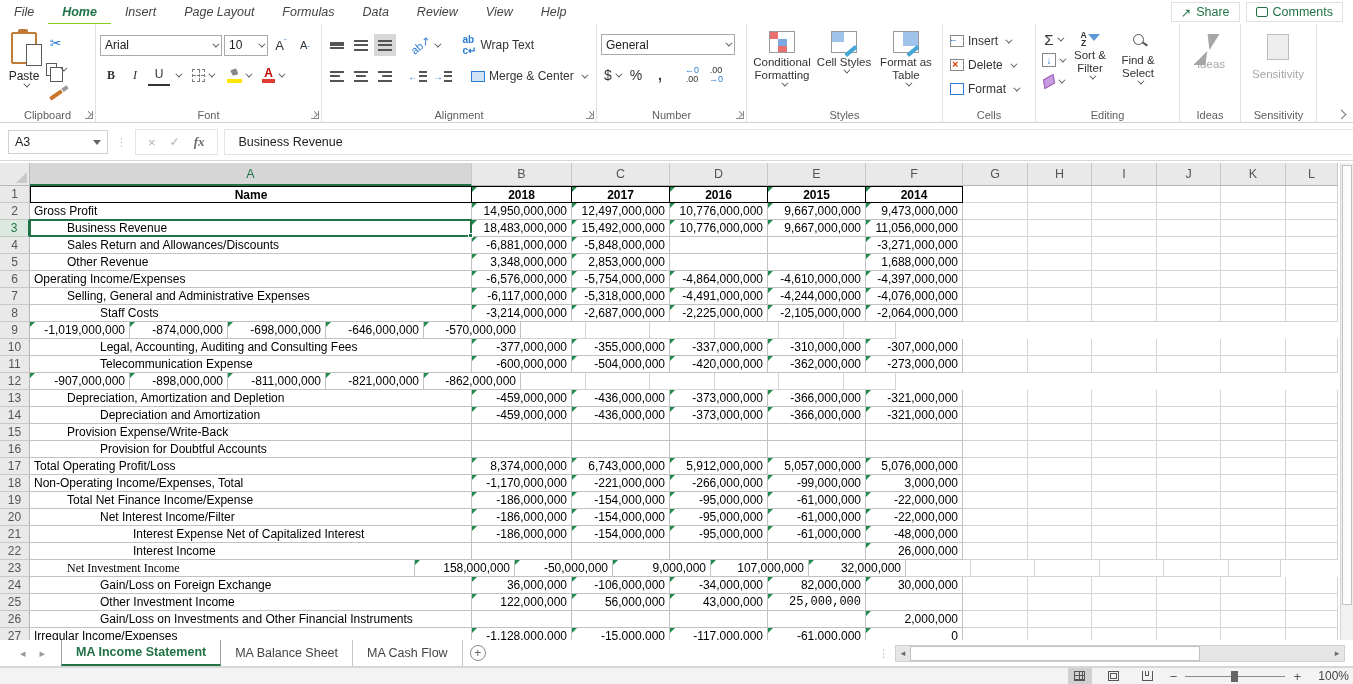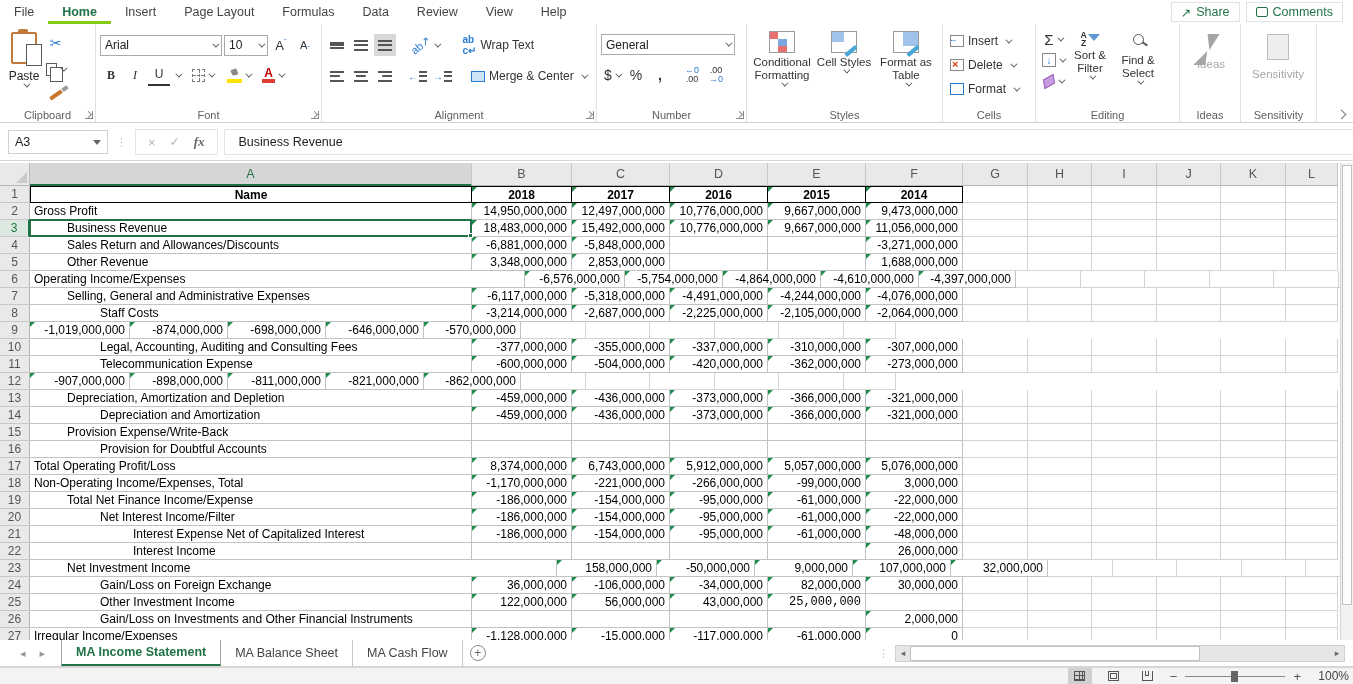--- a/index.html
+++ b/index.html
@@ -2,21 +2,21 @@
 <html><head>
 <meta charset="utf-8">
 <style>
   * { margin:0; padding:0; box-sizing:border-box; }
   html,body { width:1353px; height:684px; overflow:hidden; background:#fff;
     font-family:"Liberation Sans", sans-serif; font-size:12px; color:#262626; }
 
   
   .menubar { position:absolute; left:0; top:0; width:1353px; height:24px; background:#fff; display:flex; align-items:center; }
   .menu-tab { padding:0 14px; height:24px; line-height:24px; font-size:12.5px; color:#444; cursor:default; }
-  .menu-tab.active { font-weight:bold; color:#217346; border-bottom:3px solid #84cc16; }
+  .menu-tab.active { font-weight:bold; color:#217346; border-bottom:1px solid #84cc16; }
   .menubar-right { margin-left:auto; display:flex; align-items:center; gap:6px; padding-right:10px; }
   .top-btn { display:flex; align-items:center; gap:5px; border:1px solid #e1e1e1; background:#fff; color:#217346; height:20px; padding:0 9px; font-size:12.5px; }
 
   
   .ribbon { position:absolute; left:0; top:24px; width:1353px; height:99px; background:#fff; border-bottom:1px solid #d2d2d2; display:flex; }
   .rgroup { position:relative; height:98px; border-right:1px solid #e1e1e1; padding:4px 4px 16px 4px; }
   .rgroup-label { position:absolute; bottom:1px; left:0; right:0; text-align:center; font-size:11px; color:#605e5c; }
   .launcher { position:absolute; right:2px; bottom:3px; width:8px; height:8px; border-right:1.5px solid #8a8886; border-bottom:1.5px solid #8a8886; }
   .launcher::before { content:""; position:absolute; right:1px; bottom:1px; width:4px; height:4px; border-right:1.5px solid #8a8886; border-bottom:1.5px solid #8a8886; transform:rotate(-45deg); }
   .chev { display:inline-block; width:5px; height:5px; border-right:1.2px solid #555; border-bottom:1.2px solid #555; transform:rotate(45deg) translateY(-2px); margin-left:3px; }
@@ -164,21 +164,21 @@
   .zoom-ctrl { display:flex; align-items:center; gap:8px; }
   .zoom-track { width:100px; height:1px; background:#8a8a8a; position:relative; }
   .zoom-thumb { position:absolute; left:46px; top:-5px; width:7px; height:11px; background:#666; }
   .zoom-sign { font-size:13px; color:#555; }
   .zoom-pct { width:38px; text-align:right; font-size:12px; color:#444; }
 </style>
 </head>
 <body>
 
 <div class="menubar">
-  <div id="menu-tabs" style="display:flex;">
+  <div id="menu-tabs" style="display:flex;font-style:italic;">
       <div class="menu-tab">File</div>
       <div class="menu-tab active">Home</div>
       <div class="menu-tab">Insert</div>
       <div class="menu-tab">Page Layout</div>
       <div class="menu-tab">Formulas</div>
       <div class="menu-tab">Data</div>
       <div class="menu-tab">Review</div>
       <div class="menu-tab">View</div>
       <div class="menu-tab">Help</div>
     </div>
@@ -531,21 +531,21 @@
         <div class="cell tblcell num" style="width: 97px; flex: 0 0 auto;">1,688,000,000<div class="tri"></div></div>
         <div class="cell" style="width: 65px; flex: 0 0 auto;"></div>
         <div class="cell" style="width: 64px; flex: 0 0 auto;"></div>
         <div class="cell" style="width: 65px; flex: 0 0 auto;"></div>
         <div class="cell" style="width: 64px; flex: 0 0 auto;"></div>
         <div class="cell" style="width: 65px; flex: 0 0 auto;"></div>
         <div class="cell" style="width: 52px; flex: 0 0 auto;"></div>
       </div>
       <div class="grow">
         <div class="rh">6</div>
-        <div class="cell tblcell" style="padding-left: 4px; width: 495px; flex: 0 0 auto;">Operating Income/Expenses</div>
+        <div class="cell tblcell" style="padding-left: 4px; width: 442px; flex: 0 0 auto;">Operating Income/Expenses</div>
         <div class="cell tblcell num" style="width: 100px; flex: 0 0 auto;">-6,576,000,000<div class="tri"></div></div>
         <div class="cell tblcell num" style="width: 98px; flex: 0 0 auto;">-5,754,000,000<div class="tri"></div></div>
         <div class="cell tblcell num" style="width: 98px; flex: 0 0 auto;">-4,864,000,000<div class="tri"></div></div>
         <div class="cell tblcell num" style="width: 98px; flex: 0 0 auto;">-4,610,000,000<div class="tri"></div></div>
         <div class="cell tblcell num" style="width: 97px; flex: 0 0 auto;">-4,397,000,000<div class="tri"></div></div>
         <div class="cell" style="width: 65px; flex: 0 0 auto;"></div>
         <div class="cell" style="width: 64px; flex: 0 0 auto;"></div>
         <div class="cell" style="width: 65px; flex: 0 0 auto;"></div>
         <div class="cell" style="width: 64px; flex: 0 0 auto;"></div>
         <div class="cell" style="width: 65px; flex: 0 0 auto;"></div>
@@ -784,21 +784,21 @@
         <div class="cell tblcell num" style="width: 97px; flex: 0 0 auto;">26,000,000<div class="tri"></div></div>
         <div class="cell" style="width: 65px; flex: 0 0 auto;"></div>
         <div class="cell" style="width: 64px; flex: 0 0 auto;"></div>
         <div class="cell" style="width: 65px; flex: 0 0 auto;"></div>
         <div class="cell" style="width: 64px; flex: 0 0 auto;"></div>
         <div class="cell" style="width: 65px; flex: 0 0 auto;"></div>
         <div class="cell" style="width: 52px; flex: 0 0 auto;"></div>
       </div>
       <div class="grow">
         <div class="rh">23</div>
-        <div class="cell tblcell" style="padding-left: 37px; width: 527px; flex: 0 0 auto;">Net Investment Income</div>
+        <div class="cell tblcell" style="padding-left: 37px; width: 385px; flex: 0 0 auto; font-family: Liberation Serif, serif;">Net Investment Income</div>
         <div class="cell tblcell num" style="width: 100px; flex: 0 0 auto;">158,000,000<div class="tri"></div></div>
         <div class="cell tblcell num" style="width: 98px; flex: 0 0 auto;">-50,000,000<div class="tri"></div></div>
         <div class="cell tblcell num" style="width: 98px; flex: 0 0 auto;">9,000,000<div class="tri"></div></div>
         <div class="cell tblcell num" style="width: 98px; flex: 0 0 auto;">107,000,000<div class="tri"></div></div>
         <div class="cell tblcell num" style="width: 97px; flex: 0 0 auto;">32,000,000<div class="tri"></div></div>
         <div class="cell" style="width: 65px; flex: 0 0 auto;"></div>
         <div class="cell" style="width: 64px; flex: 0 0 auto;"></div>
         <div class="cell" style="width: 65px; flex: 0 0 auto;"></div>
         <div class="cell" style="width: 64px; flex: 0 0 auto;"></div>
         <div class="cell" style="width: 65px; flex: 0 0 auto;"></div>

